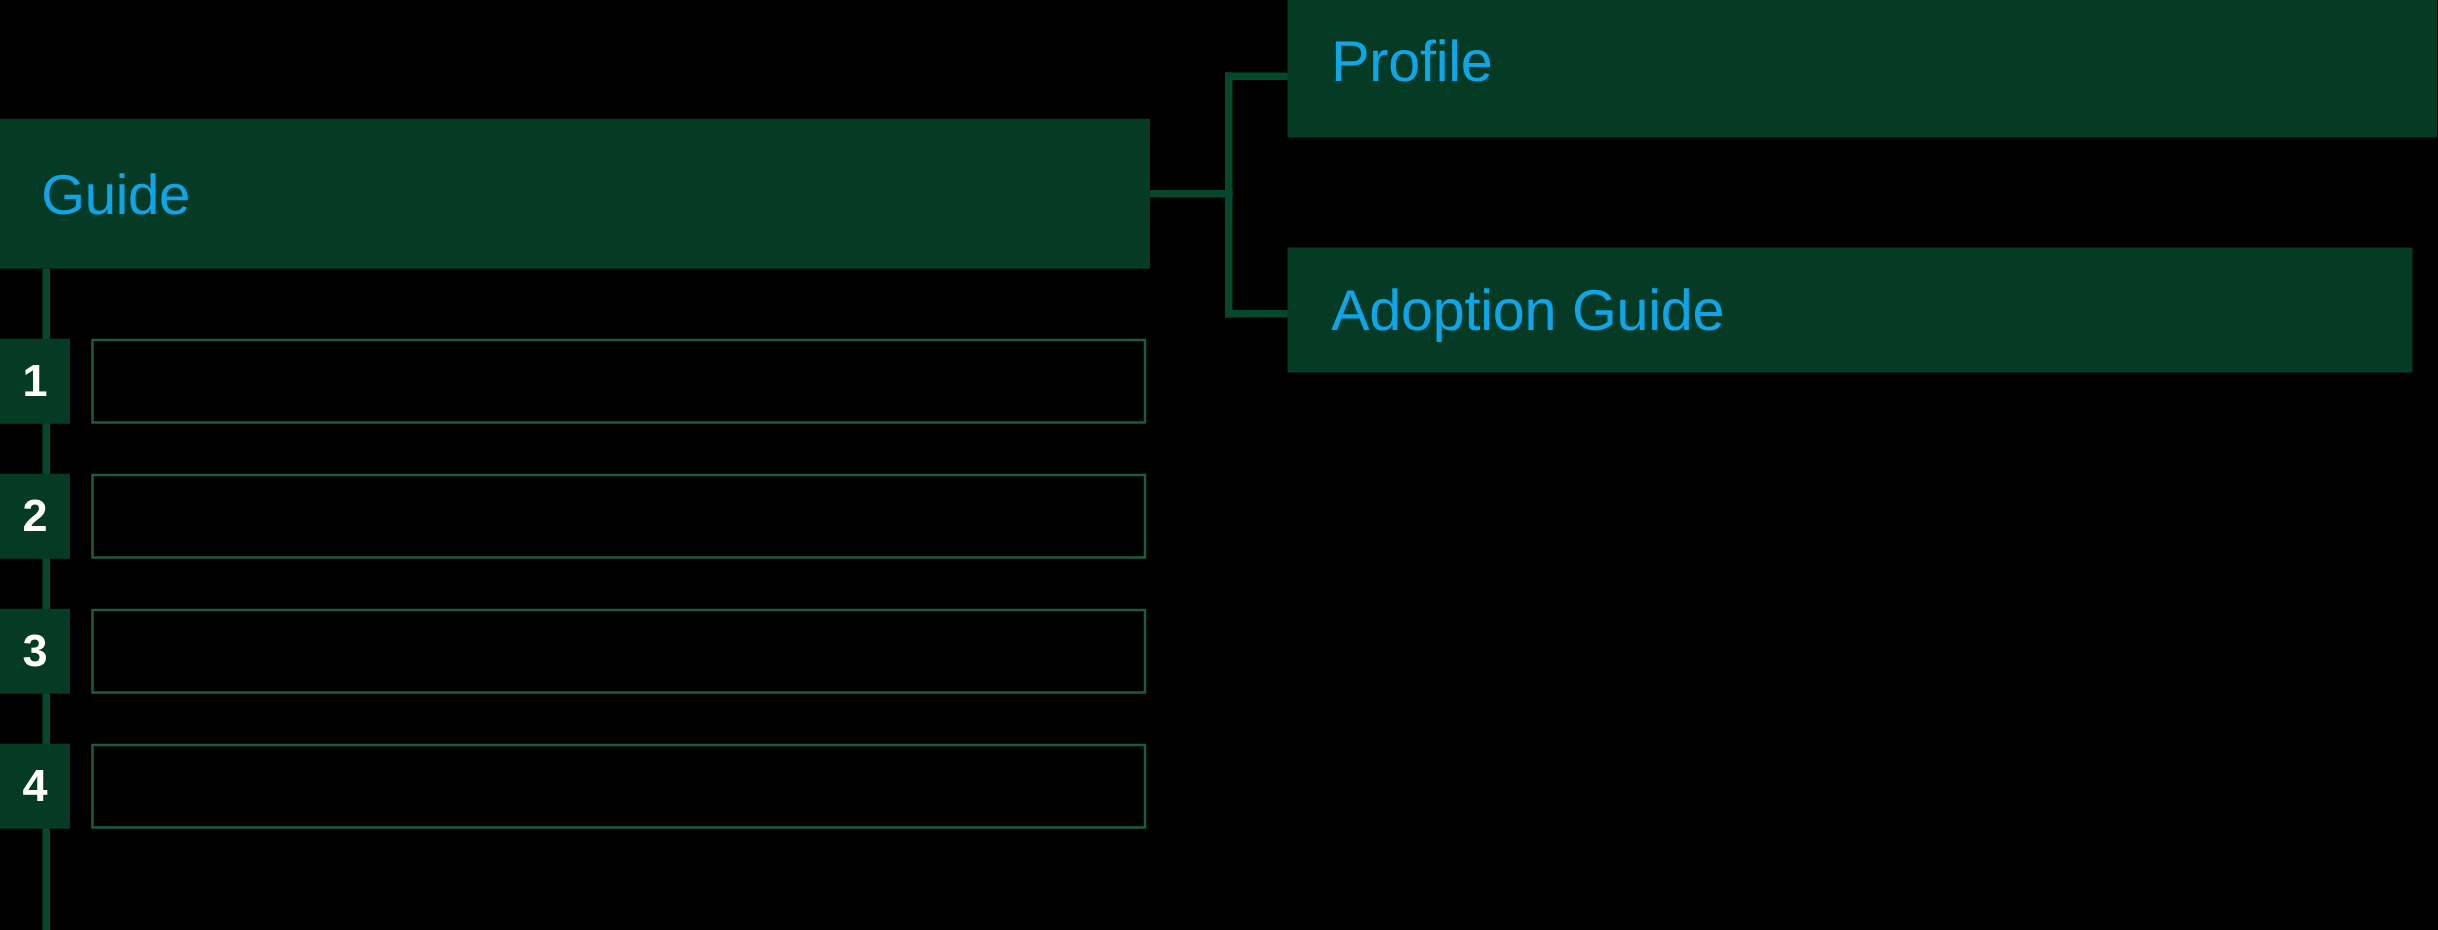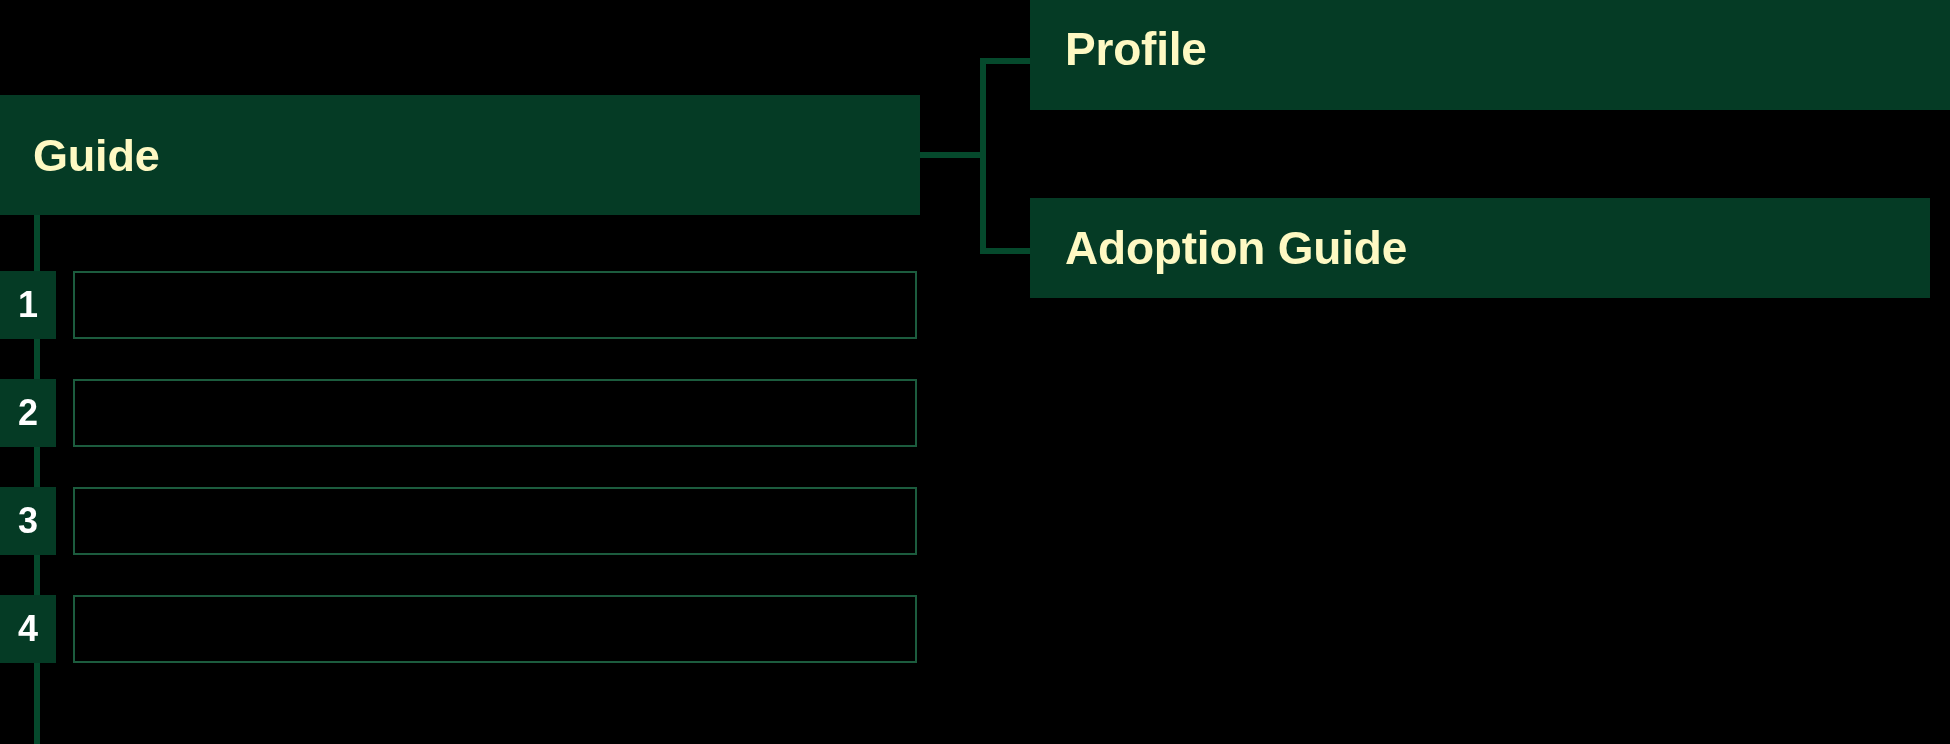--- a/index.html
+++ b/index.html
@@ -23,22 +23,22 @@
 
   
   .node {
     position: absolute;
     background: #053B25;
     display: flex;
     align-items: center;
     box-sizing: border-box;
   }
   .node-label {
-    color: #fef9c3;
-    font-weight: 700;
+    color: #0ea5e9;
+    font-weight: 400;
     letter-spacing: -0.2px;
     white-space: nowrap;
     line-height: 1;
   }
 
   
   #node-home {
     left: 0px;
     top: 95px;
     width: 920px;

